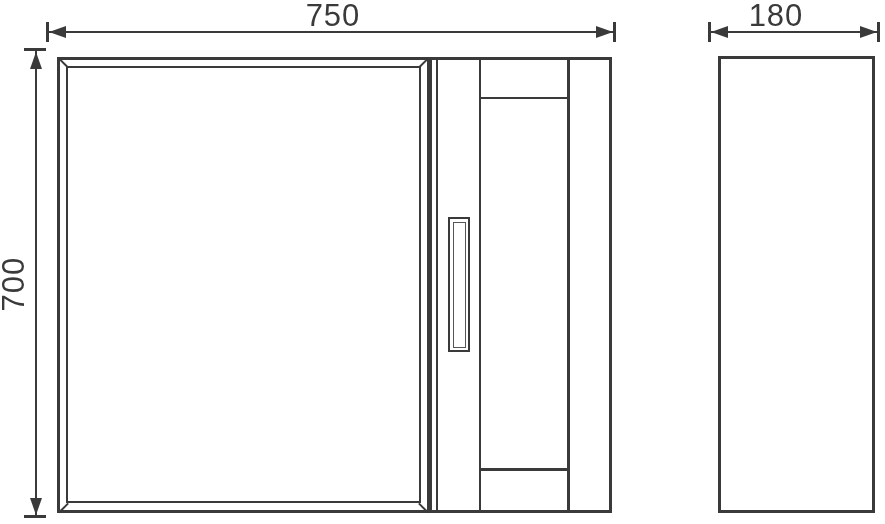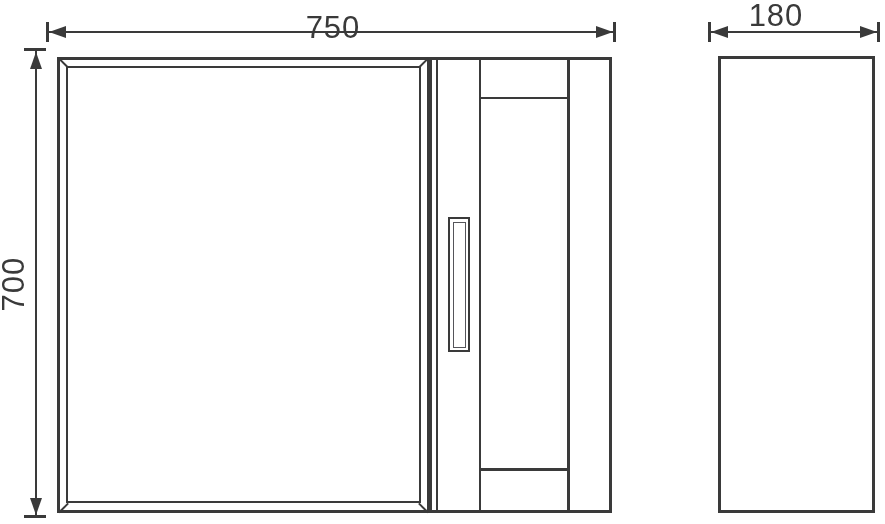--- a/index.html
+++ b/index.html
@@ -63,21 +63,21 @@
 <div class="canvas">
 
   <div class="grp">
 
     <div class="grp">
       <div class="ln" style="left:48px; top:31px; width:568px; height:2.4px;"></div>
       <div class="ln" style="left:46px; top:22px; width:3px;  height:20px;"></div>
       <div class="ln" style="left:613px; top:22px; width:3px; height:20px;"></div>
       <div class="arr left" style="left:49px;  top:25.8px;"></div>
       <div class="arr right" style="left:596px; top:25.8px;"></div>
-      <div class="dim-label" style="left:273px; top:12px;">750</div>
+      <div class="dim-label" style="left:273px; top:0px;">750</div>
     </div>
 
     <div class="grp">
       <div class="ln" style="left:35px; top:51px; width:2.4px; height:466px;"></div>
       <div class="ln" style="left:24px; top:48px;  width:22px; height:3px;"></div>
       <div class="ln" style="left:24px; top:515px; width:22px; height:3px;"></div>
       <div class="arr up" style="left:29.7px; top:51.5px;"></div>
       <div class="arr down" style="left:29.7px; top:498px;"></div>
       <div class="dim-label vert" style="left:-46px; top:268px;">700</div>
     </div>

